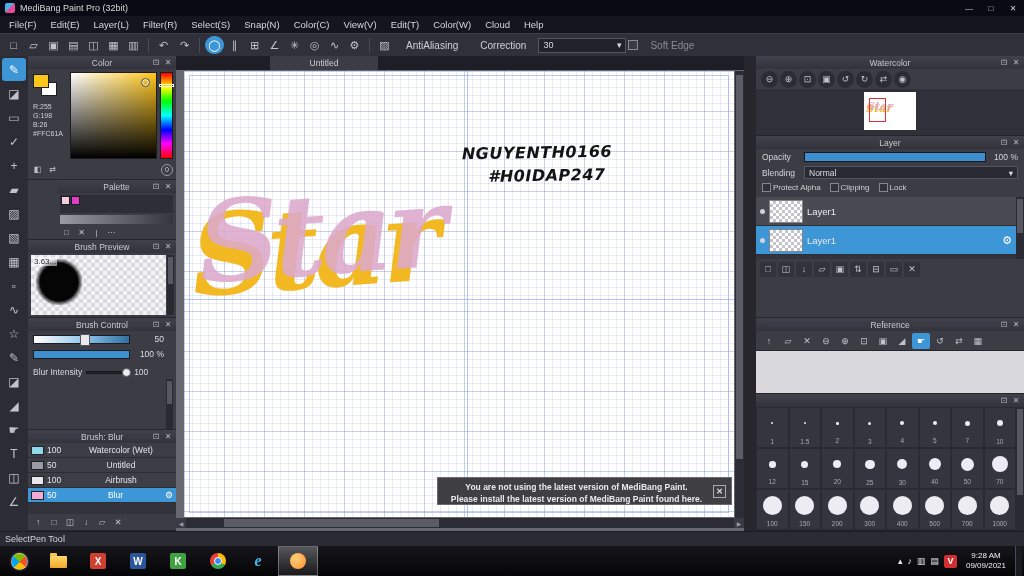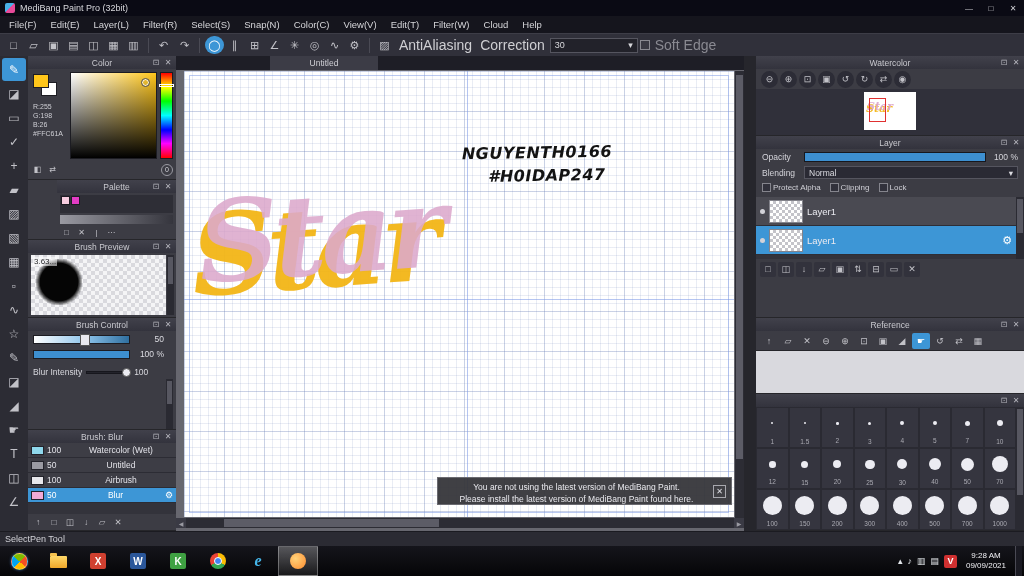--- a/index.html
+++ b/index.html
@@ -17,21 +17,21 @@
   .menubar{position:absolute;left:0;top:16px;right:0;height:17px;background:#15151d;display:flex;align-items:center;padding-left:2px;}
   .menu-item{padding:0 7px;font-size:9.5px;color:#d6d6da;line-height:17px;}
 
   
   .toolbar{position:absolute;left:0;top:33px;right:0;height:23px;background:#30303a;border-top:1px solid #3d3d47;display:flex;align-items:center;padding:0 4px;gap:2px;}
   .tb-group{display:flex;gap:1px;}
   .tb-sep{width:1px;height:15px;background:#4a4a54;margin:0 3px;}
   .icon{width:19px;height:18px;display:inline-flex;align-items:center;justify-content:center;font-size:11px;color:#c2c2c8;border-radius:2px;cursor:default;}
   .icon.sel{background:#3d96d6;color:#fff;}
   .tb-group .icon.sel{border-radius:9px;}
-  .tb-label{font-size:14px;color:#cfcfd3;margin:0 3px;text-align:center;}
+  .tb-label{font-size:10px;color:#cfcfd3;margin:0 10px;text-align:center;}
   .tb-label.dim{color:#8a8a92;}
   .correction-select{width:88px;height:15px;background:#22222a;border:1px solid #55555f;color:#d8d8dc;font-size:9px;display:inline-flex;align-items:center;justify-content:space-between;padding:0 4px;}
   .cb{width:10px;height:10px;border:1px solid #8a8a92;background:#3a3a44;display:inline-block;}
 
   
   .toolcol{position:absolute;left:0;top:56px;width:28px;bottom:45px;background:#2c2c34;display:flex;flex-direction:column;align-items:center;padding-top:2px;gap:1px;}
   .toolcol .icon{width:24px;height:23px;font-size:12px;}
   .toolcol .icon.sel{border-radius:3px;}
 
   
@@ -98,21 +98,21 @@
       linear-gradient(90deg,rgba(120,140,190,.16) 1px,transparent 1px),
       linear-gradient(rgba(120,140,190,.28) 1px,transparent 1px),
       linear-gradient(90deg,rgba(120,140,190,.28) 1px,transparent 1px);
     background-size:8px 8px,8px 8px,40px 40px,40px 40px;overflow:hidden;}
   .page-frame{position:absolute;left:5px;top:4px;right:5px;bottom:4px;border:1px solid rgba(120,150,230,.5);}
   .guide-v{position:absolute;left:283px;top:0;bottom:0;width:1px;background:rgba(120,150,230,.55);}
   .guide-h{position:absolute;top:228px;left:0;right:0;height:1px;background:rgba(120,150,230,.55);}
   .canvas-handtext{position:absolute;left:278px;top:70px;font:italic 700 16px "DejaVu Sans",sans-serif;color:#131313;transform:rotate(-1deg);letter-spacing:.5px;line-height:1.45;}
   .canvas-handtext .line2{margin-left:26px;}
   .star-art{position:absolute;left:14px;top:108px;font:italic 700 112px "DejaVu Serif",serif;line-height:1;letter-spacing:-5px;color:rgba(220,168,204,.88);text-shadow:-8px 13px 0 rgba(242,181,22,.95);transform:rotate(-4deg);}
-  .notification{position:absolute;left:261px;top:421px;width:295px;height:28px;background:rgba(52,52,56,.94);border:1px solid #6a6a70;color:#e9e9ee;font-size:8.5px;text-align:center;padding:3px 24px 0 8px;line-height:1.45;}
+  .notification{position:absolute;left:261px;top:421px;width:295px;height:28px;background:rgba(52,52,56,.94);border:1px solid #6a6a70;color:#e9e9ee;font-size:8.5px;text-align:center;padding:3px 24px 0 8px;line-height:1.45;font-weight:bold;}
   .notif-close{position:absolute;right:5px;top:7px;width:13px;height:13px;border:1px solid #a8a8ae;display:flex;align-items:center;justify-content:center;font-size:8px;color:#e0e0e6;}
   .vscroll{position:absolute;right:0;top:15px;width:9px;bottom:13px;background:#2c2c34;}
   .vscroll .thumb{position:absolute;left:1px;right:1px;top:4px;height:86%;background:#5c5c66;}
   .hscroll{position:absolute;left:6px;right:10px;bottom:3px;height:10px;background:#2c2c34;}
   .hscroll .thumb{position:absolute;top:1px;bottom:1px;left:42px;width:215px;background:#5c5c66;}
   .scroll-arrow{position:absolute;width:10px;height:10px;background:#3a3a44;color:#9a9aa2;font-size:6px;display:flex;align-items:center;justify-content:center;}
   .sa-left{left:-6px;top:0;}
   .sa-right{right:-10px;top:0;}
 
   
@@ -202,21 +202,21 @@
   <div class="menubar">
       <span class="menu-item">File(F)</span>
       <span class="menu-item">Edit(E)</span>
       <span class="menu-item">Layer(L)</span>
       <span class="menu-item">Filter(R)</span>
       <span class="menu-item">Select(S)</span>
       <span class="menu-item">Snap(N)</span>
       <span class="menu-item">Color(C)</span>
       <span class="menu-item">View(V)</span>
       <span class="menu-item">Edit(T)</span>
-      <span class="menu-item">Filter(W)</span>
+      <span class="menu-item">Color(W)</span>
       <span class="menu-item">Cloud</span>
       <span class="menu-item">Help</span>
     </div>
 
   <div class="toolbar">
     <span class="tb-group">
         <span class="icon">□</span>
         <span class="icon">▱</span>
         <span class="icon">▣</span>
         <span class="icon">▤</span>

